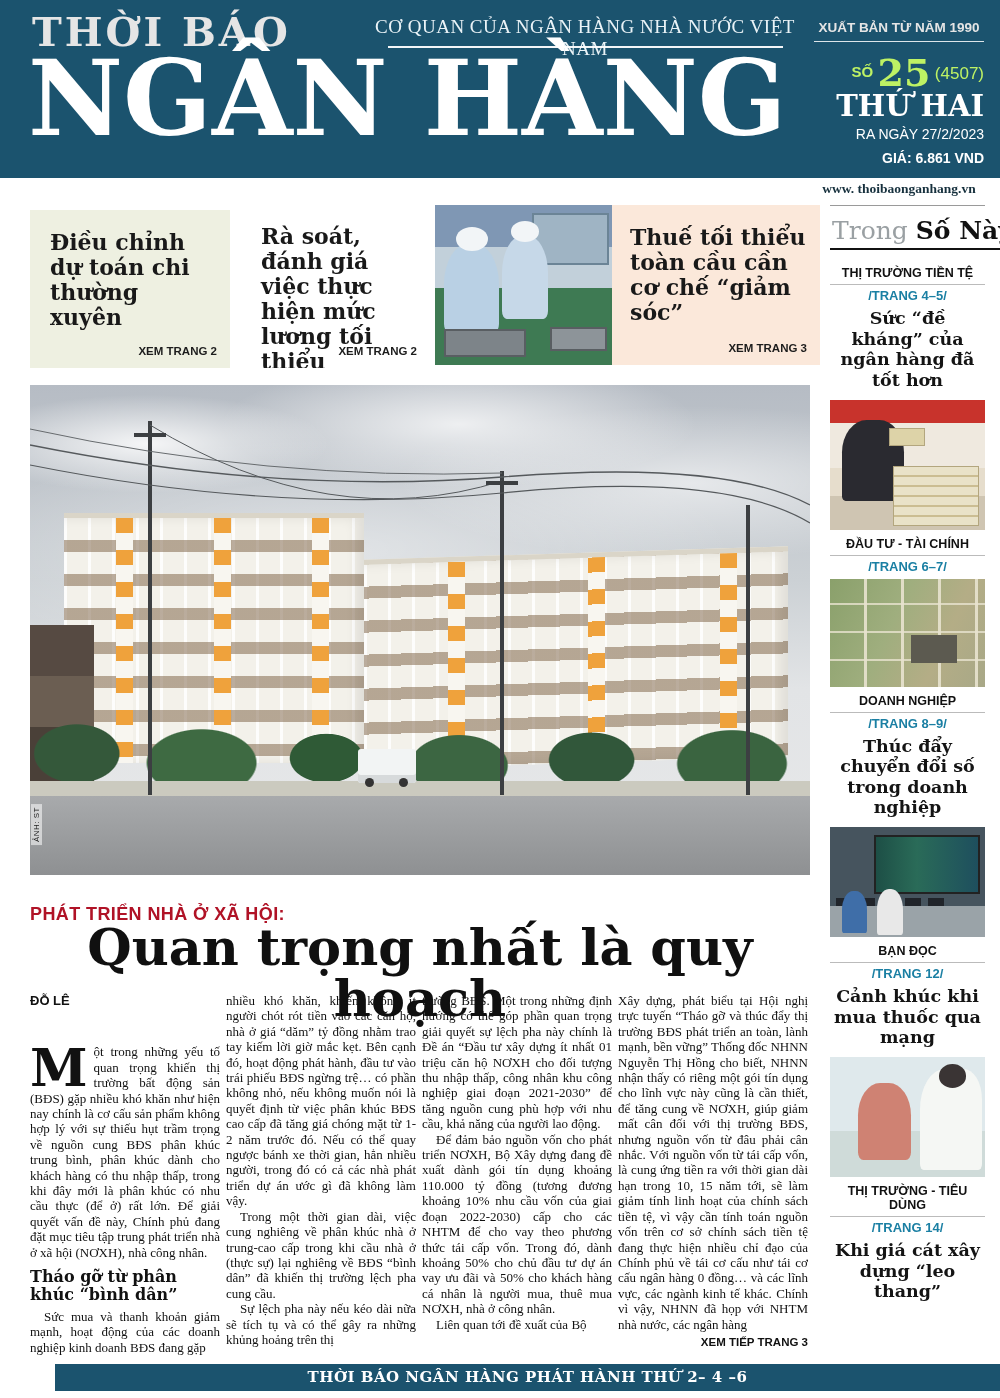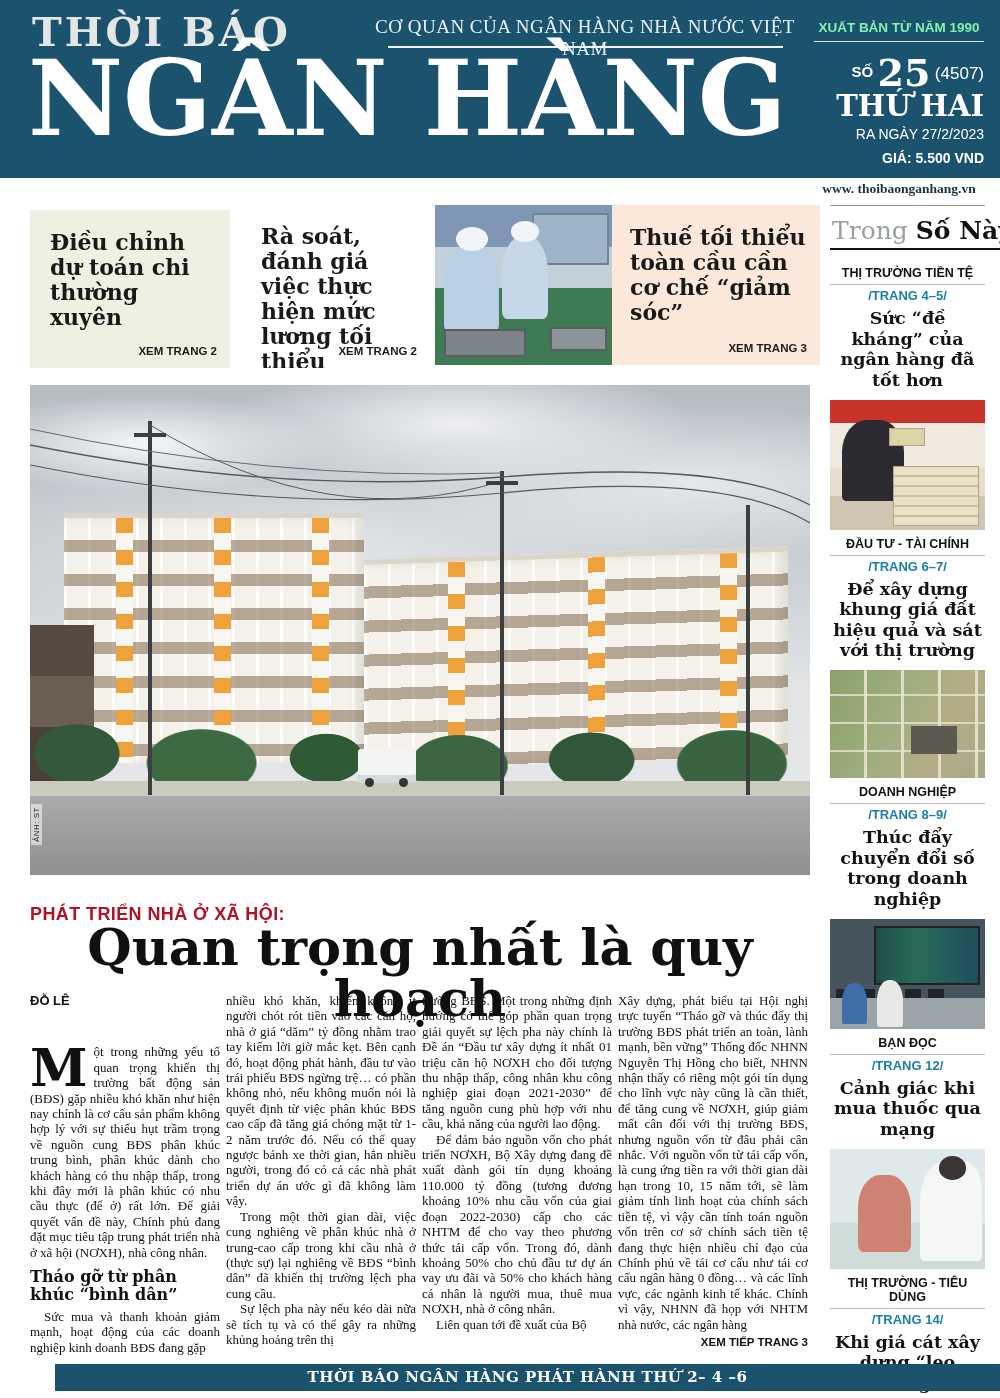--- a/index.html
+++ b/index.html
@@ -9,23 +9,23 @@
   
   .header{position:absolute;left:0;top:0;width:1000px;height:178px;background:#1b536e;}
   .mast-top{position:absolute;left:32px;top:12px;color:#e5e5e5;font-family:"DejaVu Serif",serif;
             font-weight:bold;font-size:40px;letter-spacing:3px;line-height:1;}
   .mast-main{position:absolute;left:28px;top:40px;color:#fff;font-family:"DejaVu Serif",serif;
              font-weight:bold;font-size:104px;line-height:118px;letter-spacing:0;white-space:nowrap;}
   .organ{position:absolute;left:370px;top:16px;width:430px;text-align:center;color:#eaf3f7;
          font-family:"Liberation Serif",serif;font-size:19px;letter-spacing:.5px;}
   .organ-rule{position:absolute;left:388px;top:46px;width:395px;height:2px;background:rgba(255,255,255,.95);}
   .hdr-since{position:absolute;right:16px;top:20px;width:170px;text-align:center;font-size:13.5px;
-             font-weight:bold;color:#86efac;}
+             font-weight:bold;color:#e5e5e5;}
   .hdr-since-rule{position:absolute;right:16px;top:41px;width:170px;height:1px;background:rgba(255,255,255,.85);}
-  .hdr-issue{position:absolute;right:16px;top:50px;width:170px;text-align:right;color:#ffffff;white-space:nowrap;}
+  .hdr-issue{position:absolute;right:16px;top:50px;width:170px;text-align:right;color:#bef264;white-space:nowrap;}
   .issue-so{font-size:15px;font-weight:bold;vertical-align:9px;}
   .issue-num{font-family:"DejaVu Serif",serif;font-size:38px;font-weight:bold;}
   .issue-code{font-size:17px;vertical-align:7px;}
   .hdr-day{position:absolute;right:16px;top:92px;width:170px;text-align:right;font-family:"DejaVu Serif",serif;
            font-size:29px;font-weight:bold;color:#fff;line-height:1;}
   .hdr-date{position:absolute;right:16px;top:126px;width:170px;text-align:right;font-size:14px;color:#fff;}
   .hdr-price{position:absolute;right:16px;top:150px;width:170px;text-align:right;font-size:14px;
              font-weight:bold;color:#fff;}
   .website{position:absolute;right:15px;top:181px;width:172px;text-align:center;font-size:13.5px;
            font-weight:bold;color:#16303d;font-family:"Liberation Serif",serif;}
@@ -168,21 +168,21 @@
     <div class="organ-rule"></div>
     <div class="hdr-since">XUẤT BẢN TỪ NĂM 1990</div>
     <div class="hdr-since-rule"></div>
     <div class="hdr-issue">
       <span class="issue-so">SỐ</span>
       <span class="issue-num">25</span>
       <span class="issue-code">(4507)</span>
     </div>
     <div class="hdr-day">THỨ HAI</div>
     <div class="hdr-date">RA NGÀY 27/2/2023</div>
-    <div class="hdr-price">GIÁ: 5.500 VND</div>
+    <div class="hdr-price">GIÁ: 6.861 VND</div>
   </div>
   <div class="website">www. thoibaonganhang.vn</div>
   <div class="sb-topline"></div>
 
   <div class="teaser t1">
     <div class="teaser-title">Điều chỉnh dự toán chi thường xuyên</div>
     <div class="teaser-link">XEM TRANG 2</div>
   </div>
   <div class="teaser t2">
     <div class="teaser-title">Rà soát, đánh giá việc thực hiện mức lương tối thiểu</div>
@@ -272,21 +272,20 @@
         <div class="ph1-fig"></div>
         <div class="ph1-cash2"></div>
         <div class="ph1-cash"></div>
       </div>
     </div>
 
     <div class="sb-sec">
       <div class="sb-label">ĐẦU TƯ - TÀI CHÍNH</div>
       <div class="sb-rule"></div>
       <div class="sb-trang">/TRANG 6–7/</div>
-      <div class="sb-head">Để xây dựng khung giá đất hiệu quả và sát với thị trường</div>
       <div class="sb-photo ph2">
         <div class="ph2-grid"></div>
         <div class="ph2-bldg"></div>
       </div>
     </div>
 
     <div class="sb-sec">
       <div class="sb-label">DOANH NGHIỆP</div>
       <div class="sb-rule"></div>
       <div class="sb-trang">/TRANG 8–9/</div>
@@ -297,21 +296,21 @@
         <div class="ph3-desk"></div>
         <div class="ph3-p1"></div>
         <div class="ph3-p2"></div>
       </div>
     </div>
 
     <div class="sb-sec">
       <div class="sb-label">BẠN ĐỌC</div>
       <div class="sb-rule"></div>
       <div class="sb-trang">/TRANG 12/</div>
-      <div class="sb-head">Cảnh giác khi mua thuốc qua mạng</div>
+      <div class="sb-head">Cảnh khúc khi mua thuốc qua mạng</div>
       <div class="sb-photo ph4">
         <div class="ph4-patient"></div>
         <div class="ph4-doctor"></div>
         <div class="ph4-hair"></div>
       </div>
     </div>
 
     <div class="sb-sec">
       <div class="sb-label">THỊ TRƯỜNG - TIÊU DÙNG</div>
       <div class="sb-rule"></div>

